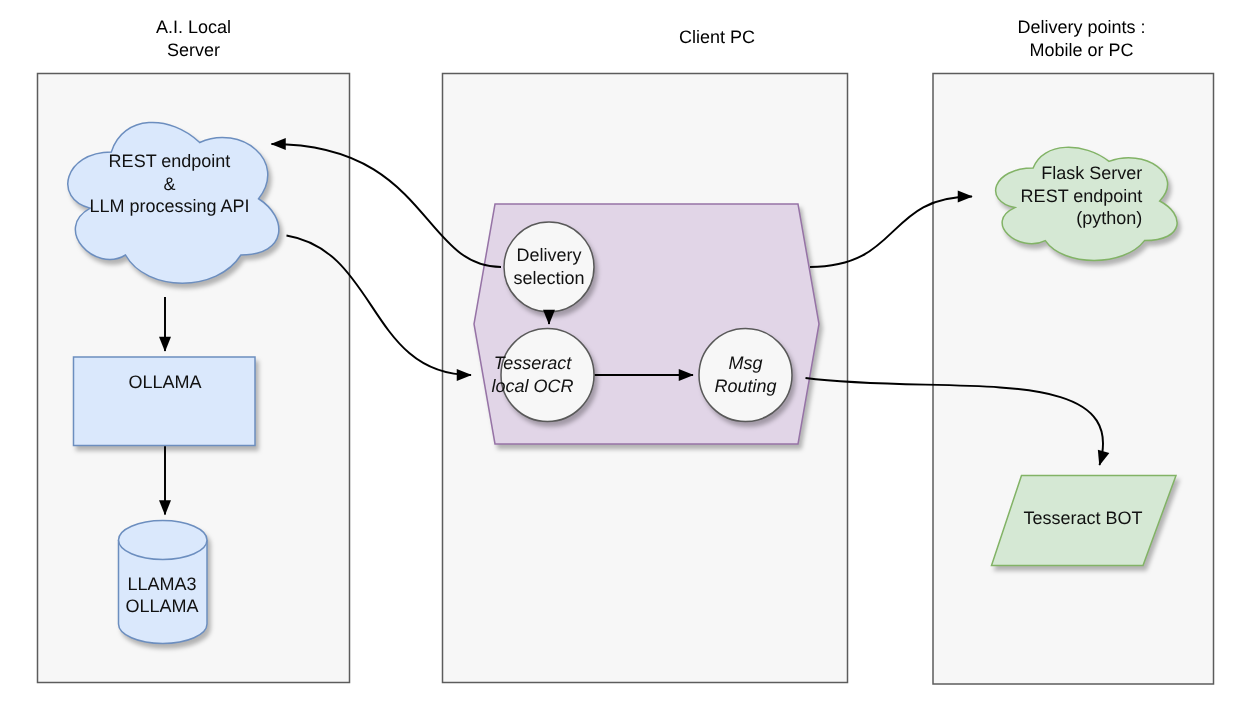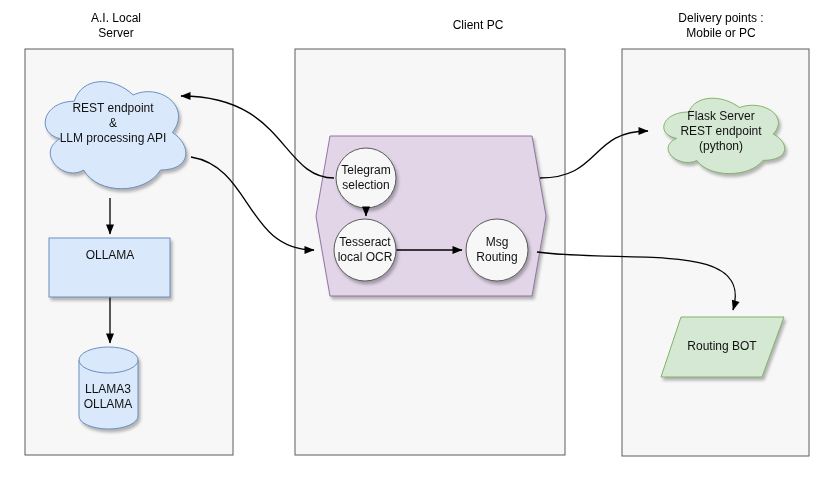--- a/index.html
+++ b/index.html
@@ -90,36 +90,36 @@
   <path class="edge" marker-end="url(#arrowhead)" d="M 110,297.5 L 110,343"></path>
   <path class="edge" marker-end="url(#arrowhead)" d="M 366,208.5 L 366,216"></path>
   <path class="edge" marker-end="url(#arrowhead)" d="M 396.5,250 L 462,250"></path>
 
   <path class="edge" marker-end="url(#arrowhead)" d="M 334,178 C 281,178 286,96 181,96"></path>
   <path class="edge" marker-end="url(#arrowhead)" d="M 191,157 C 252,167 246,250 314,250"></path>
   <path class="edge" marker-end="url(#arrowhead)" d="M 540,178 C 601,178 590,131 648,131"></path>
   <path class="edge" marker-end="url(#arrowhead)" d="M 537,252 C 630,264 754,240 733,310"></path>
 </svg>
 
-<div class="label title" style="left:116px; top:26px;text-align:center;">A.I. Local
+<div class="label title" style="left:129px; top:26px;text-align:center;">A.I. Local
 Server</div>
 <div class="label title" style="left:433px; top:25px;margin-left:45px;">Client PC</div>
 <div class="label title" style="left:721px; top:26px;">Delivery points :
 Mobile or PC</div>
 
 <div class="label" style="left:113px; top:123px;">REST endpoint
 &amp;
 LLM processing API</div>
 <div class="label" style="left:110px; top:255px;">OLLAMA</div>
 <div class="label" style="left:108px; top:397px;">LLAMA3
 OLLAMA</div>
 
-<div class="label" style="left:366px; top:178px;">Telegram
+<div class="label" style="left:366px; top:178px;">Delivery
 selection</div>
-<div class="label" style="left:365px; top:250px;">Tesseract
+<div class="label" style="left:355px; top:250px;font-style:italic;">Tesseract
 local OCR</div>
-<div class="label" style="left:497px; top:250px;">Msg
+<div class="label" style="left:497px; top:250px;font-style:italic;">Msg
 Routing</div>
 
-<div class="label" style="left:721px; top:131px;">Flask Server
+<div class="label" style="left:721px; top:131px;text-align:right;">Flask Server
 REST endpoint
 (python)</div>
-<div class="label" style="left:722px; top:346px;">Routing BOT</div>
+<div class="label" style="left:722px; top:346px;">Tesseract BOT</div>
 
 </body></html>

